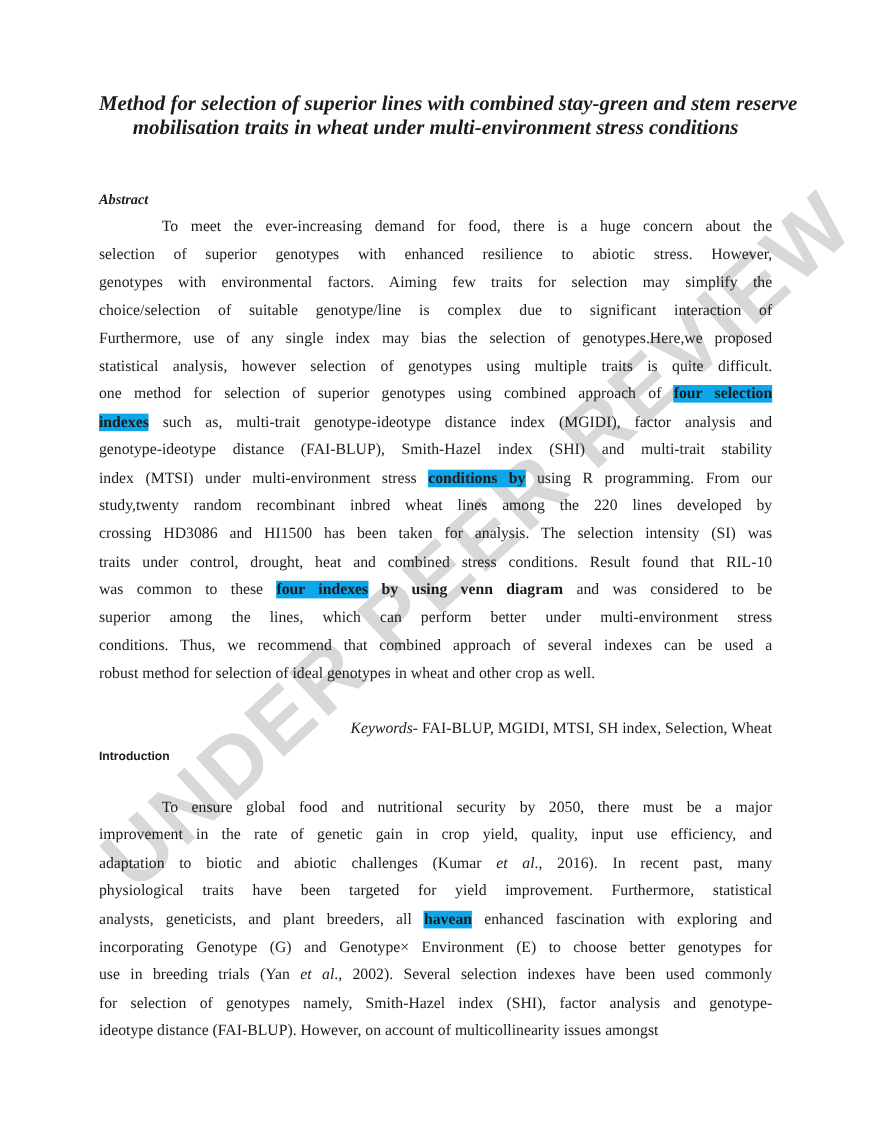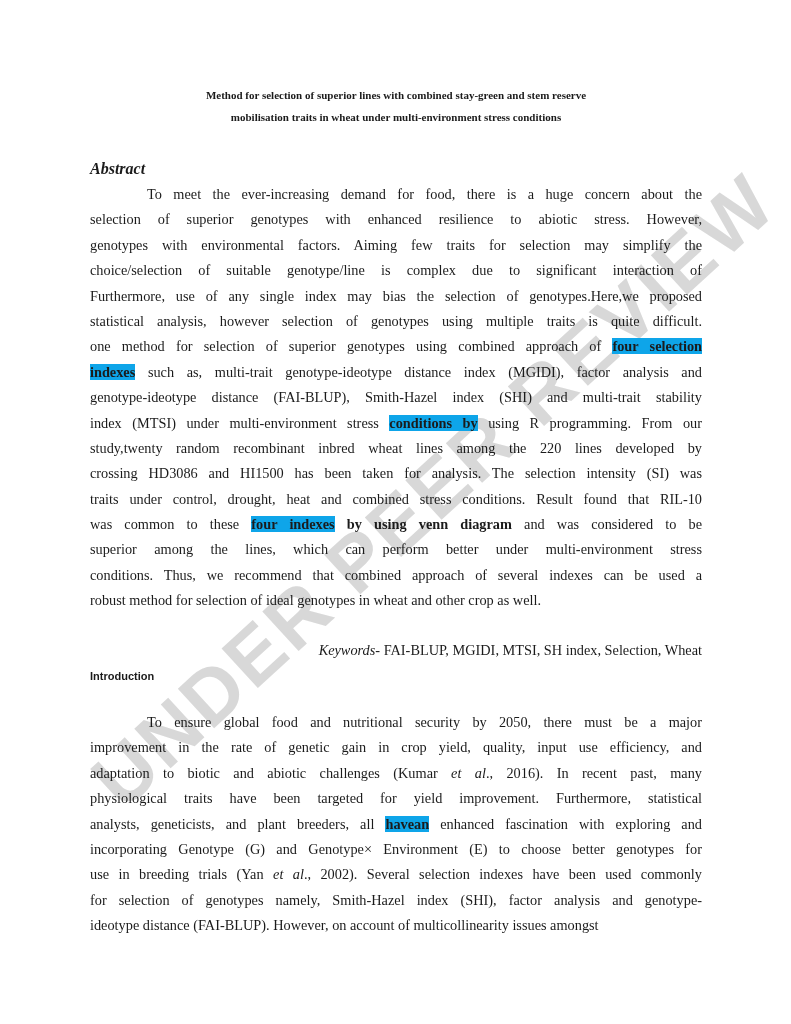--- a/index.html
+++ b/index.html
@@ -38,30 +38,31 @@
     position: relative;
     z-index: 1;
     width: 612px;
     margin-left: 90px;
     padding-top: 84px;
     font-size: 14.3px;
   }
   .doc-title-line {
     text-align: center;
     font-weight: bold;
-    font-size: 11px;
+    font-size: 19px;
     line-height: 22px;
     white-space: nowrap;
+    font-style: italic;
   }
   .hd-italic {
     font-weight: bold;
     font-style: italic;
-    font-size: 16px;
+    font-size: 13px;
     line-height: 26px;
-    margin-top: 28px;
+    margin-top: 40px;
   }
   .hd-major {
     font-weight: bold;
     font-size: 11px;
     line-height: 23px;
     margin-top: 2px;
     font-family: Liberation Sans, sans-serif;
   }
   .para { margin: 0; }
   .para-intro { margin-top: 22px; }

